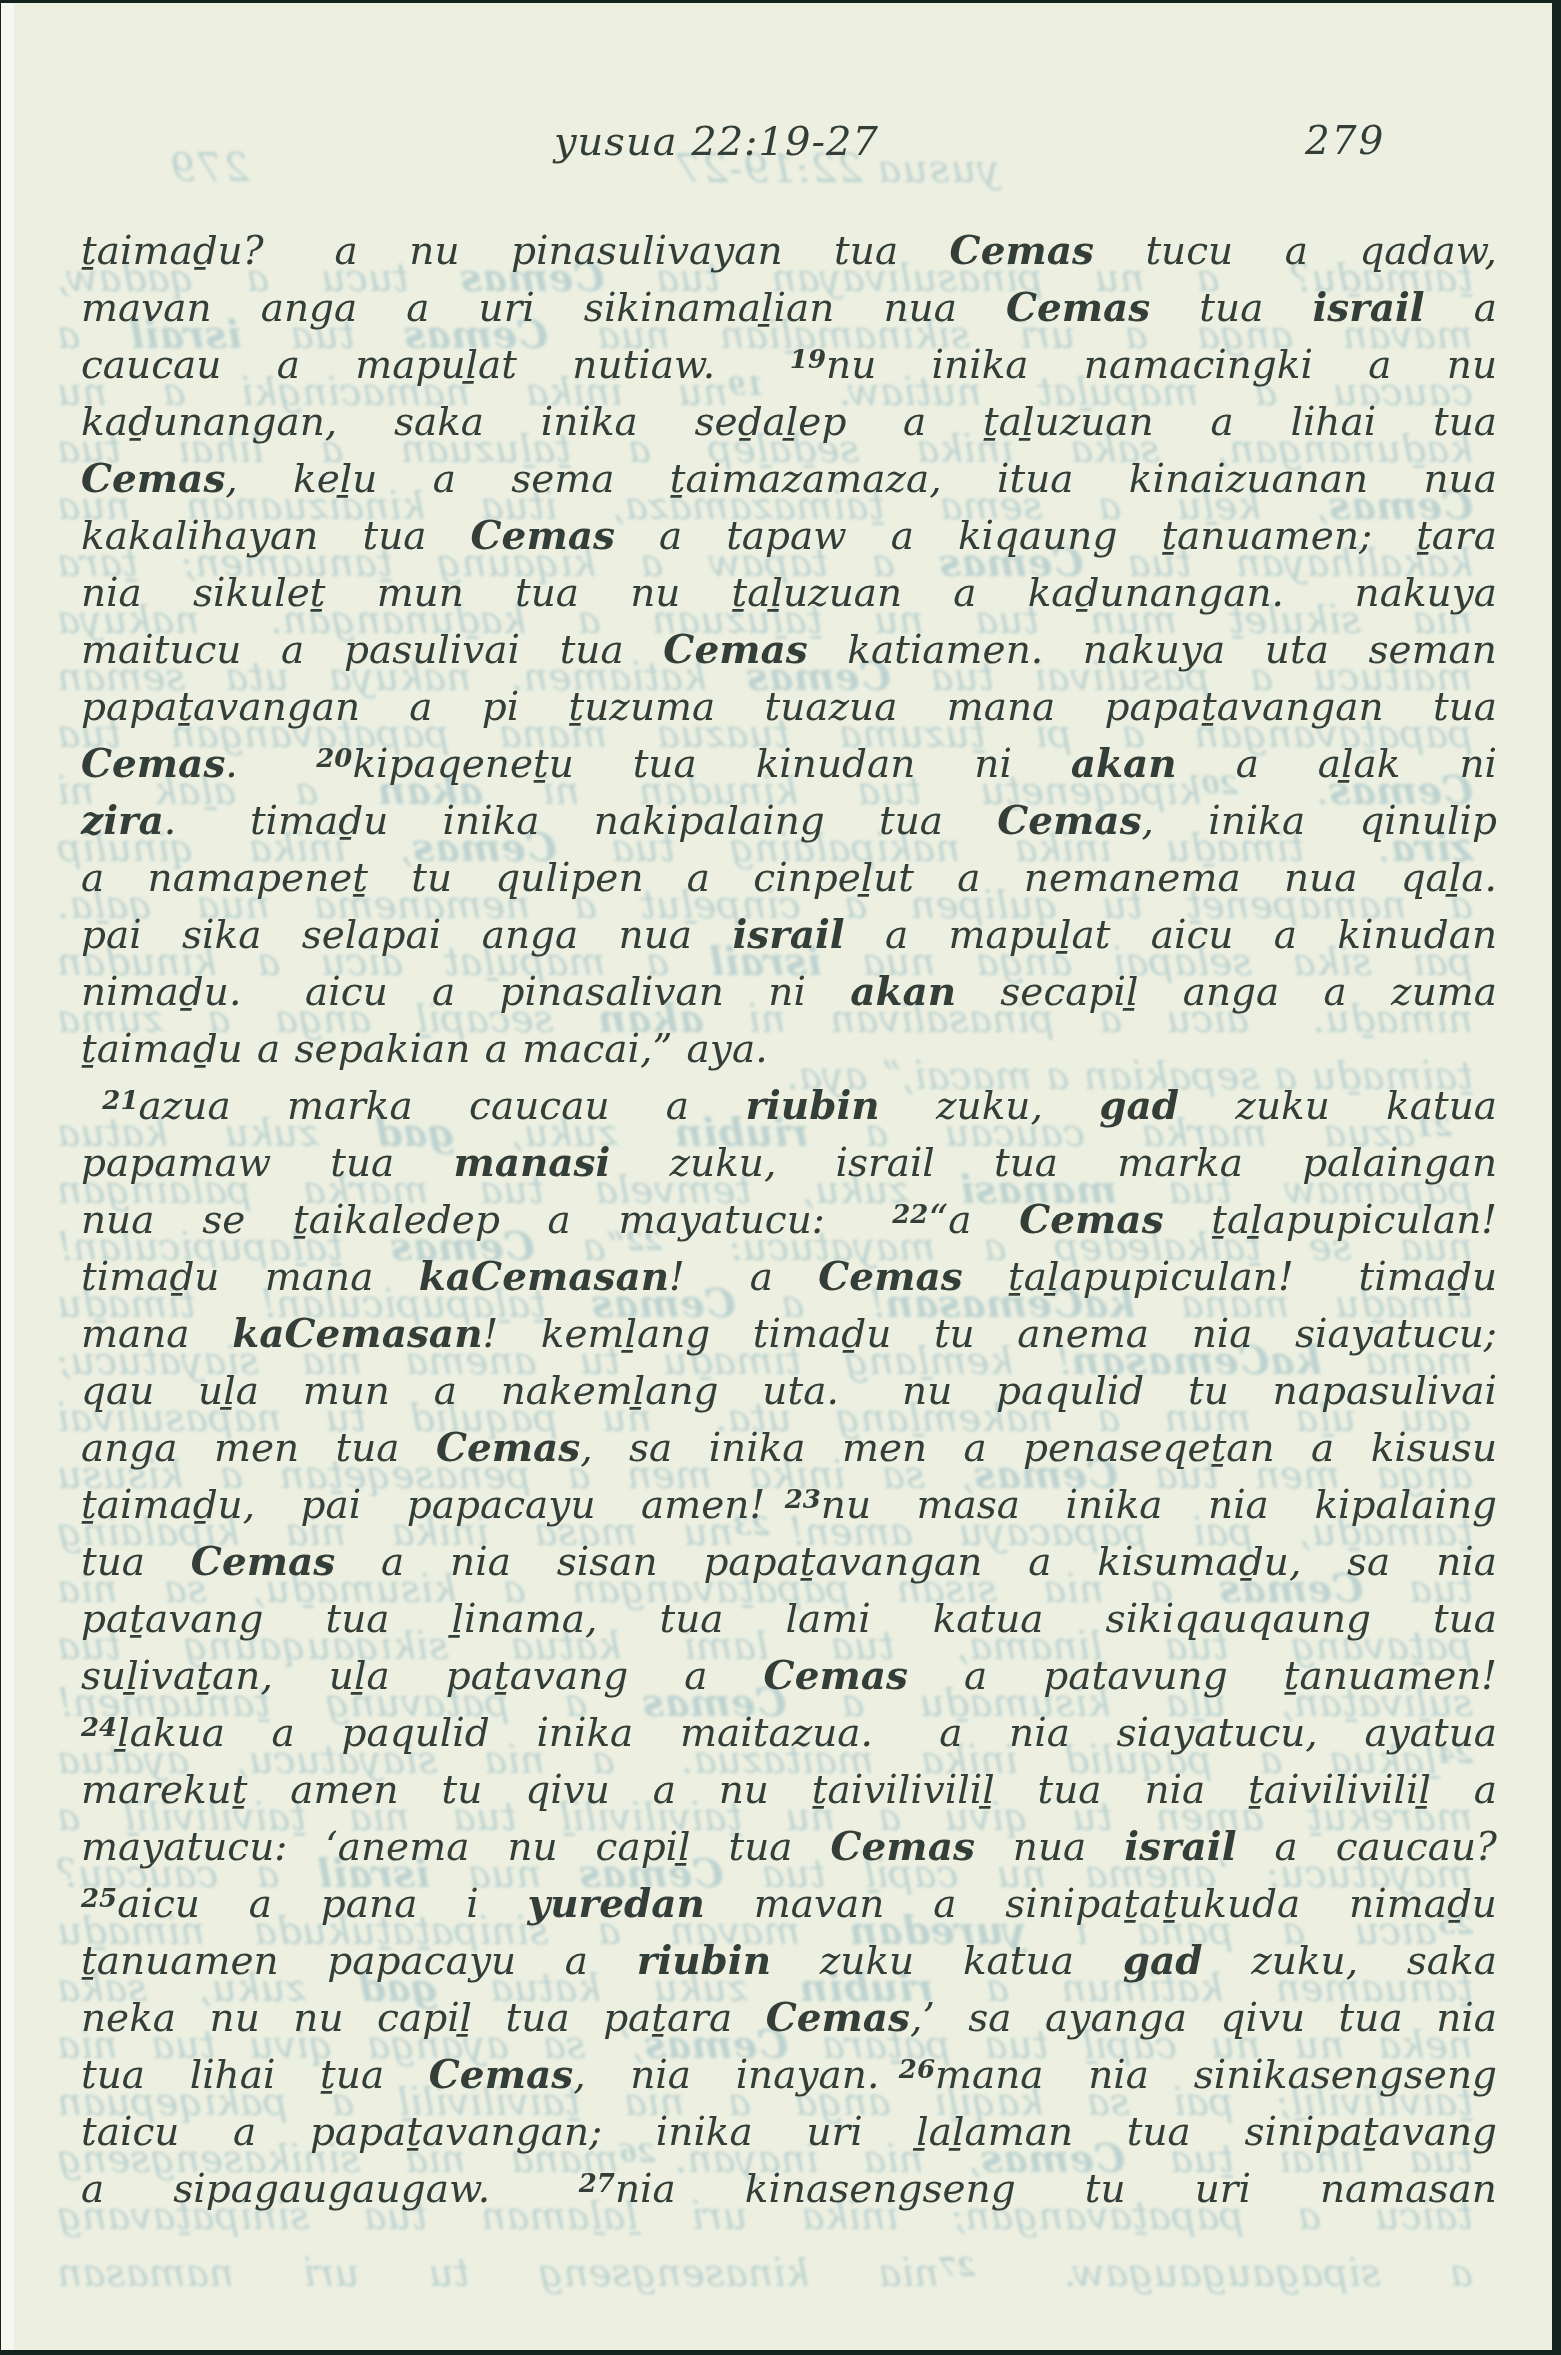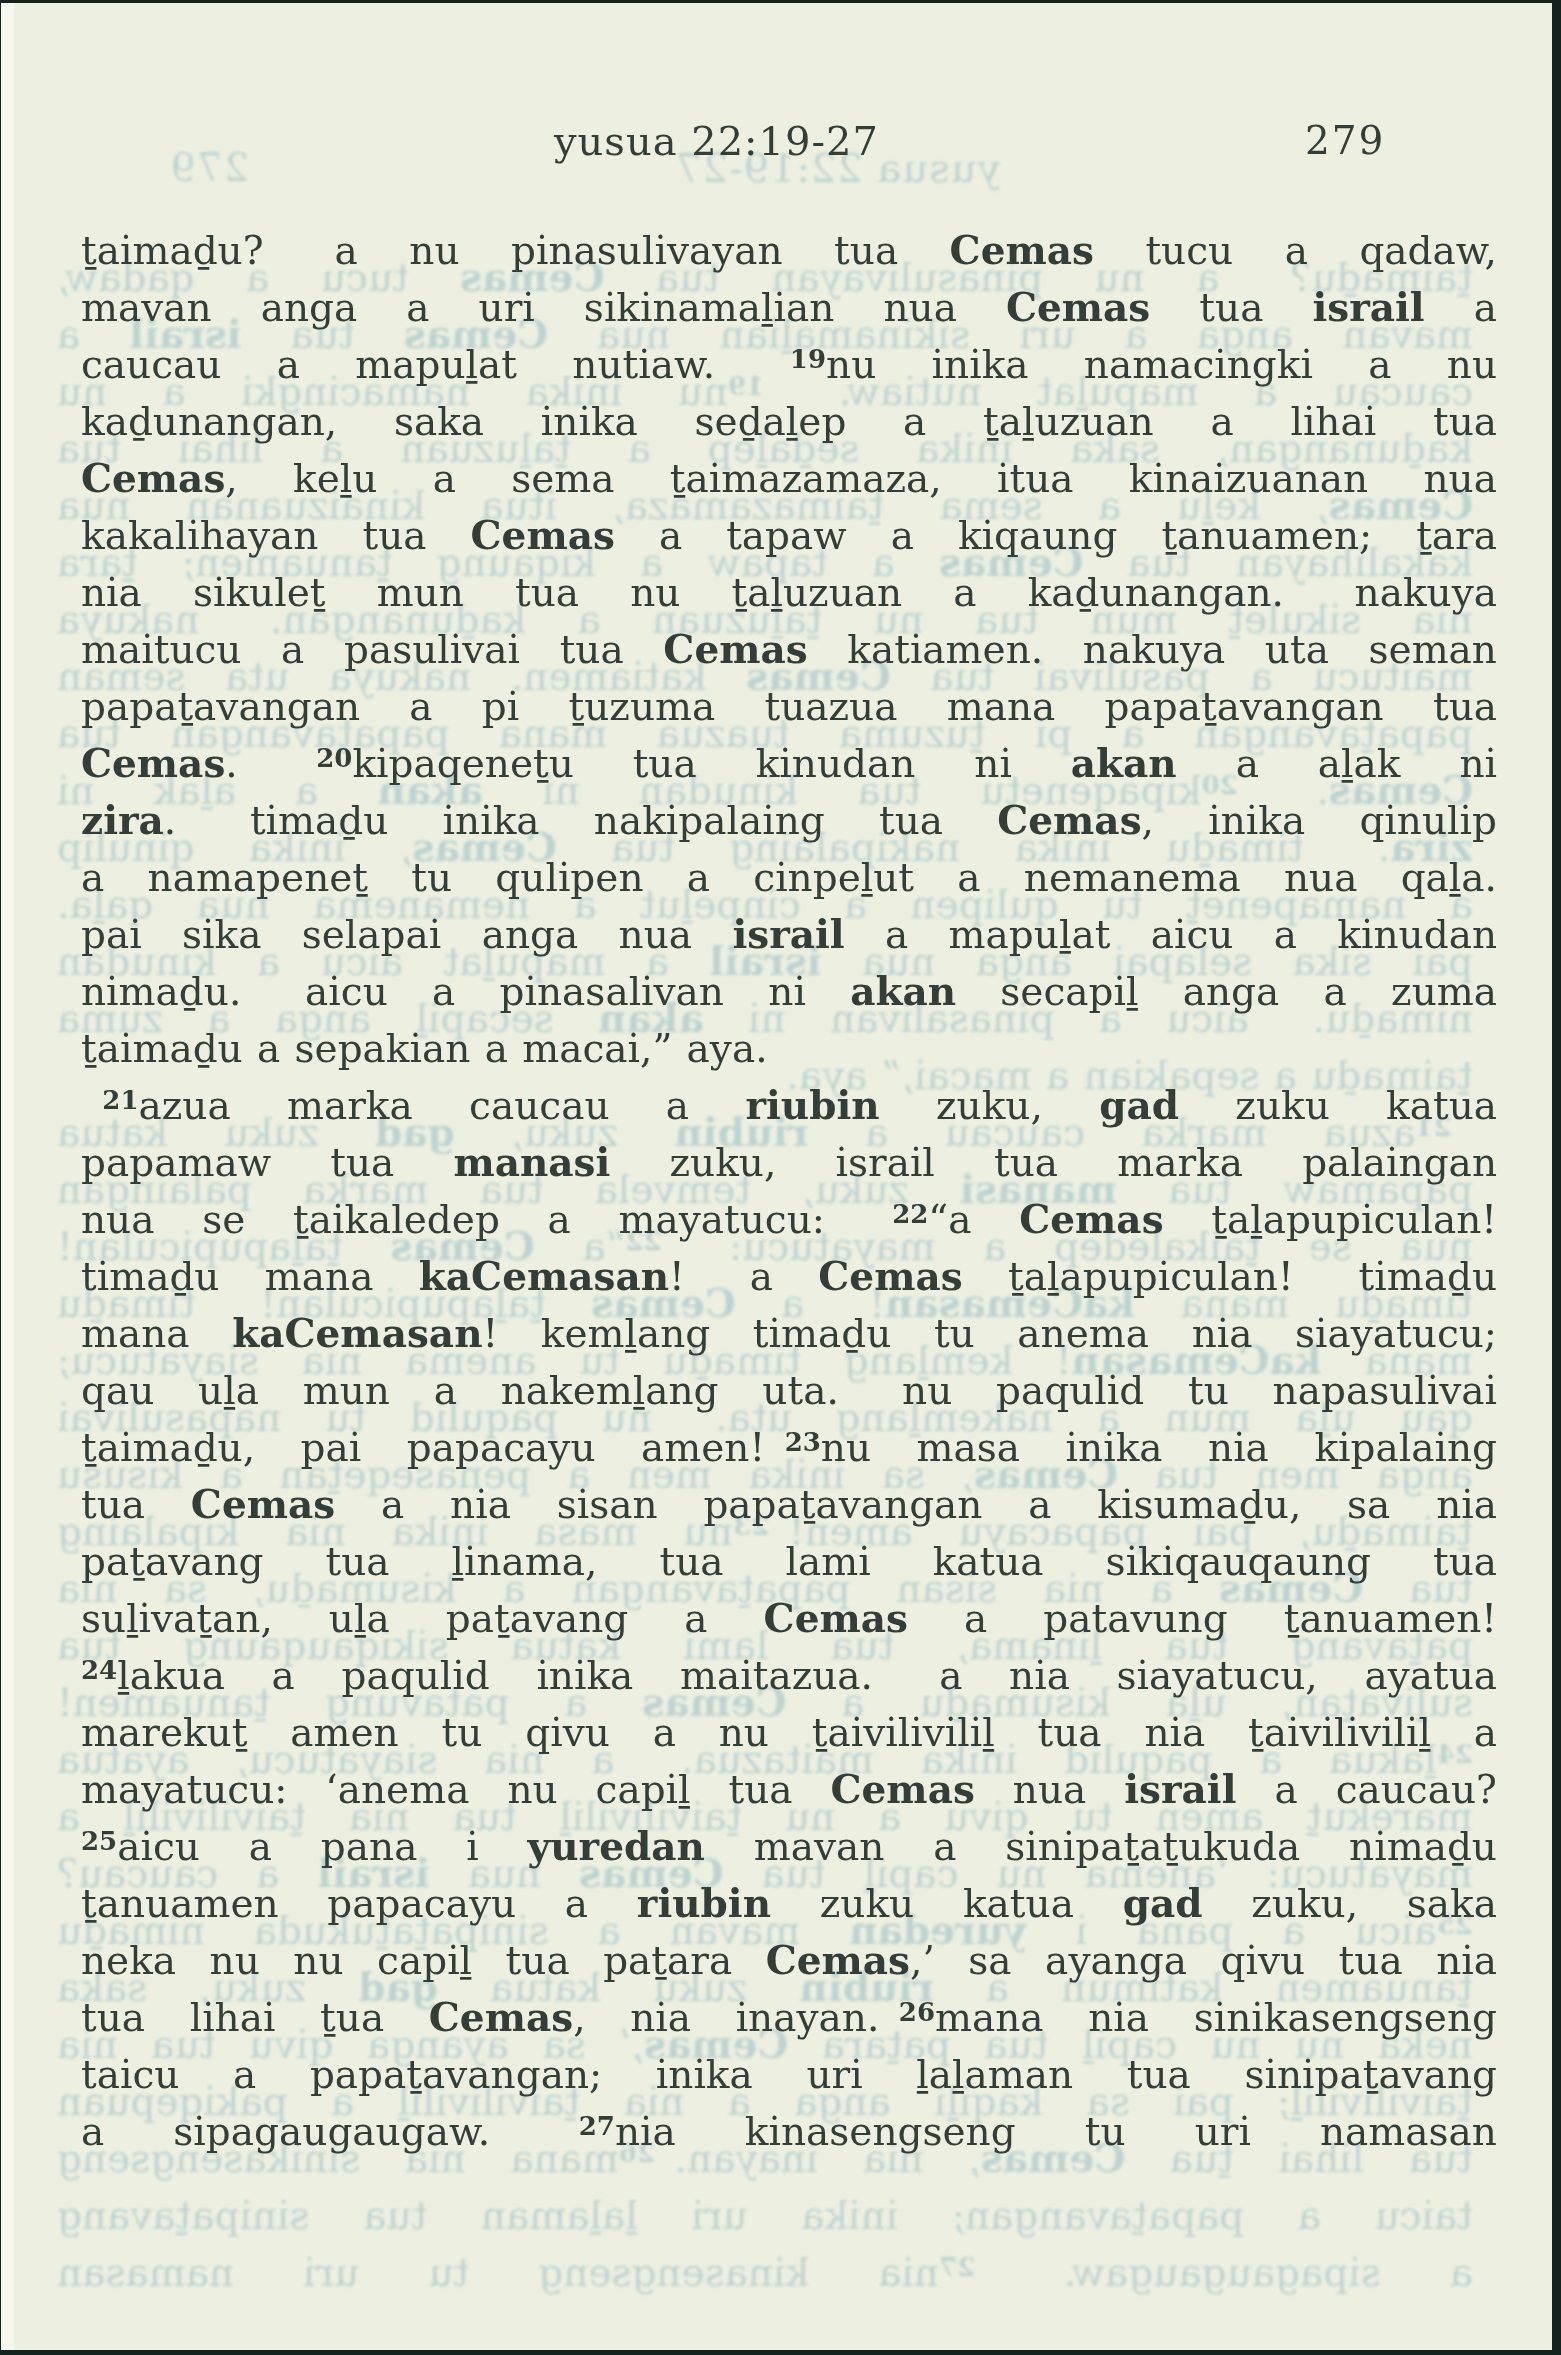--- a/index.html
+++ b/index.html
@@ -9,21 +9,21 @@
     --frame:#15231e;
     --edge:#f4f6ea;
   }
   html,body{margin:0;padding:0;}
   body{
     width:1561px;height:2355px;
     background:var(--frame);
     font-family:"DejaVu Serif","Liberation Serif",serif;
     overflow:hidden;
   }
-  .scan{position:relative;width:1561px;height:2355px;}
+  .scan{position:relative;width:1561px;height:2355px;font-style:italic;}
   .paper{
     position:absolute;left:1px;top:2.9px;right:8.7px;bottom:4.9px;
     background:var(--paper);
     overflow:hidden;
   }
   
   .paper::before{
     content:"";position:absolute;left:0;top:0;bottom:0;width:12.6px;
     background:rgba(255,255,255,.5);
   }
@@ -146,20 +146,21 @@
         <div class="line"><span>a namapeneṯ tu qulipen a cinpeḻut a nemanema nua qaḻa.</span></div>
         <div class="line"><span>pai sika selapai anga nua </span><span class="b">israil</span><span> a mapuḻat aicu a kinudan</span></div>
         <div class="line"><span>nimaḏu.  aicu a pinasalivan ni </span><span class="b">akan</span><span> secapiḻ anga a zuma</span></div>
         <div class="line no-just"><span>ṯaimaḏu a sepakian a macai,” aya.</span></div>
         <div class="line indent"><span class="sup">21</span><span>azua marka caucau a </span><span class="b">riubin</span><span> zuku, </span><span class="b">gad</span><span> zuku katua</span></div>
         <div class="line"><span>papamaw tua </span><span class="b">manasi</span><span> zuku, israil tua marka palaingan</span></div>
         <div class="line"><span>nua se ṯaikaledep a mayatucu:  </span><span class="sup">22</span><span>“a </span><span class="b">Cemas</span><span> ṯaḻapupiculan!</span></div>
         <div class="line"><span>timaḏu mana </span><span class="b">kaCemasan</span><span>!  a </span><span class="b">Cemas</span><span> ṯaḻapupiculan!  timaḏu</span></div>
         <div class="line"><span>mana </span><span class="b">kaCemasan</span><span>! kemḻang timaḏu tu anema nia siayatucu;</span></div>
         <div class="line"><span>qau uḻa mun a nakemḻang uta.  nu paqulid tu napasulivai</span></div>
+        <div class="line"><span>anga men tua </span><span class="b">Cemas</span><span>, sa inika men a penaseqeṯan a kisusu</span></div>
         <div class="line"><span>ṯaimaḏu, pai papacayu amen! </span><span class="sup">23</span><span>nu masa inika nia kipalaing</span></div>
         <div class="line"><span>tua </span><span class="b">Cemas</span><span> a nia sisan papaṯavangan a kisumaḏu, sa nia</span></div>
         <div class="line"><span>paṯavang tua ḻinama, tua lami katua sikiqauqaung tua</span></div>
         <div class="line"><span>suḻivaṯan, uḻa paṯavang a </span><span class="b">Cemas</span><span> a patavung ṯanuamen!</span></div>
         <div class="line"><span class="sup">24</span><span>ḻakua a paqulid inika maitazua.  a nia siayatucu, ayatua</span></div>
         <div class="line"><span>marekuṯ amen tu qivu a nu ṯaiviliviliḻ tua nia ṯaiviliviliḻ a</span></div>
         <div class="line"><span>mayatucu: ‘anema nu capiḻ tua </span><span class="b">Cemas</span><span> nua </span><span class="b">israil</span><span> a caucau?</span></div>
         <div class="line"><span class="sup">25</span><span>aicu a pana i </span><span class="b">yuredan</span><span> mavan a sinipaṯaṯukuda nimaḏu</span></div>
         <div class="line"><span>ṯanuamen papacayu a </span><span class="b">riubin</span><span> zuku katua </span><span class="b">gad</span><span> zuku, saka</span></div>
         <div class="line"><span>neka nu nu capiḻ tua paṯara </span><span class="b">Cemas</span><span>,’ sa ayanga qivu tua nia</span></div>

